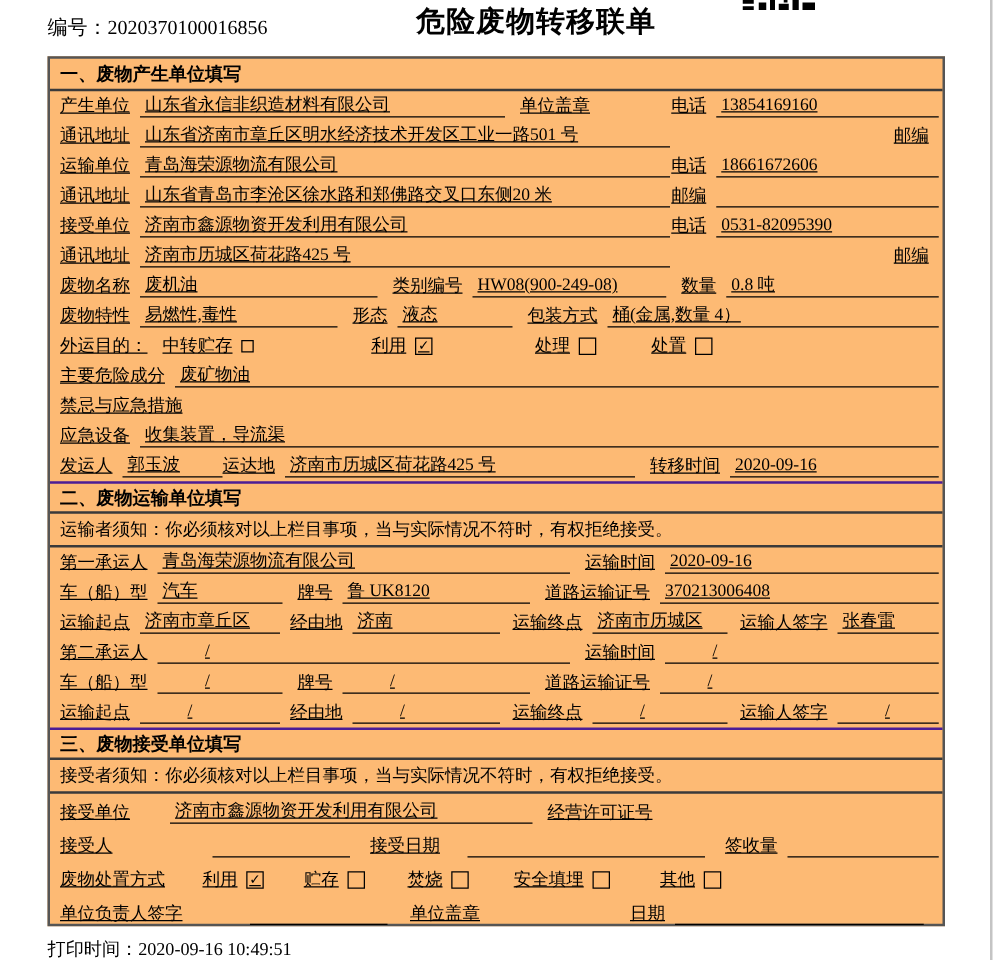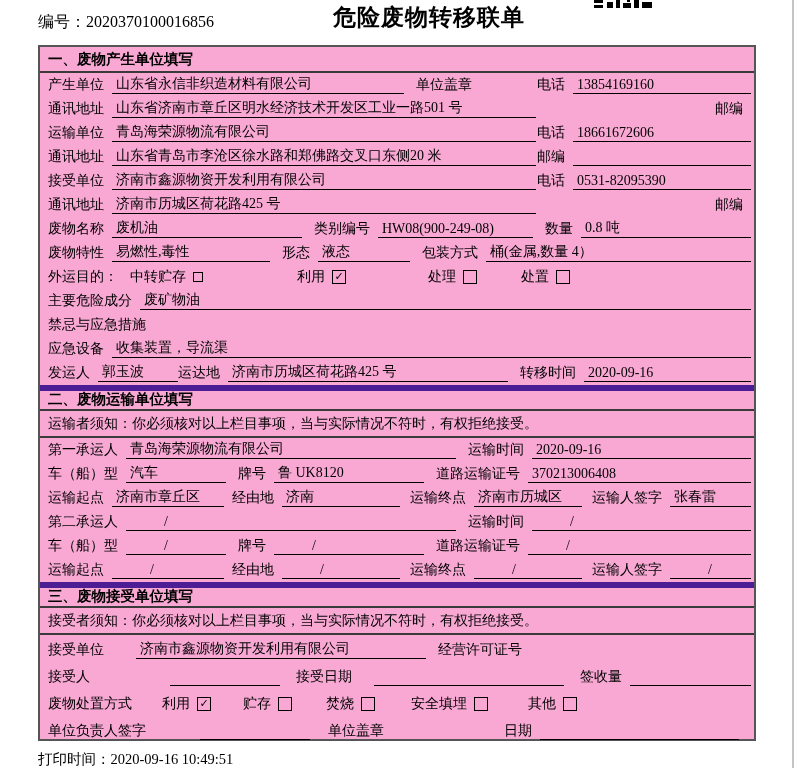--- a/index.html
+++ b/index.html
@@ -3,28 +3,28 @@
 <meta charset="utf-8">
 <style>
   html,body{margin:0;padding:0;background:#fff;}
   body{width:796px;height:768px;position:relative;overflow:hidden;
        font-family:"Liberation Serif","DejaVu Serif",serif;color:#000;}
   .doc-no{position:absolute;left:38px;top:12px;font-size:16px;white-space:nowrap;}
   .title{position:absolute;left:333px;top:2px;margin:0;font-size:23px;font-weight:bold;letter-spacing:1px;white-space:nowrap;}
   .qr{position:absolute;left:594px;top:0;}
   .page-edge{position:absolute;top:0;right:2px;width:2px;height:768px;background:#c4c4c4;}
   .tbl{position:absolute;left:38px;top:45px;width:718px;height:696px;
-       border:2px solid #555;box-sizing:border-box;display:flex;flex-direction:column;background:#f9a8d4;}
+       border:2px solid #555;box-sizing:border-box;display:flex;flex-direction:column;background:#fdba74;}
   .sec-h{height:26px;box-sizing:border-box;display:flex;align-items:center;padding-left:8px;
          font-weight:bold;font-size:14.5px;border-bottom:2px solid #3a3a3a;flex:none;}
-  .bt{border-top:6px solid #4c1d95;align-items:flex-end;}
+  .bt{border-top:2px solid #4c1d95;}
   .notice{height:27px;box-sizing:border-box;display:flex;align-items:center;padding-left:8px;
           font-size:14px;border-bottom:2px solid #3a3a3a;flex:none;white-space:nowrap;}
   .row{height:24px;box-sizing:border-box;display:flex;align-items:flex-end;
-       padding:0 3px 3px 8px;font-size:14px;flex:none;}
+       padding:0 3px 3px 8px;font-size:14px;flex:none;text-decoration:underline;}
   .row3{height:27px;}
   .lbl{white-space:nowrap;margin-right:8px;flex:none;}
   .uv{border-bottom:1px solid #000;padding:0 4px;white-space:nowrap;overflow:hidden;
       box-sizing:border-box;flex:none;}
   .fill{flex:1 1 auto;}
   .w178{width:178px;}
   .sp{flex:1 1 auto;}
   .ml12{margin-left:12px;}
   .sl{padding-left:38px;}
   .opt{white-space:nowrap;flex:none;display:flex;align-items:center;}

